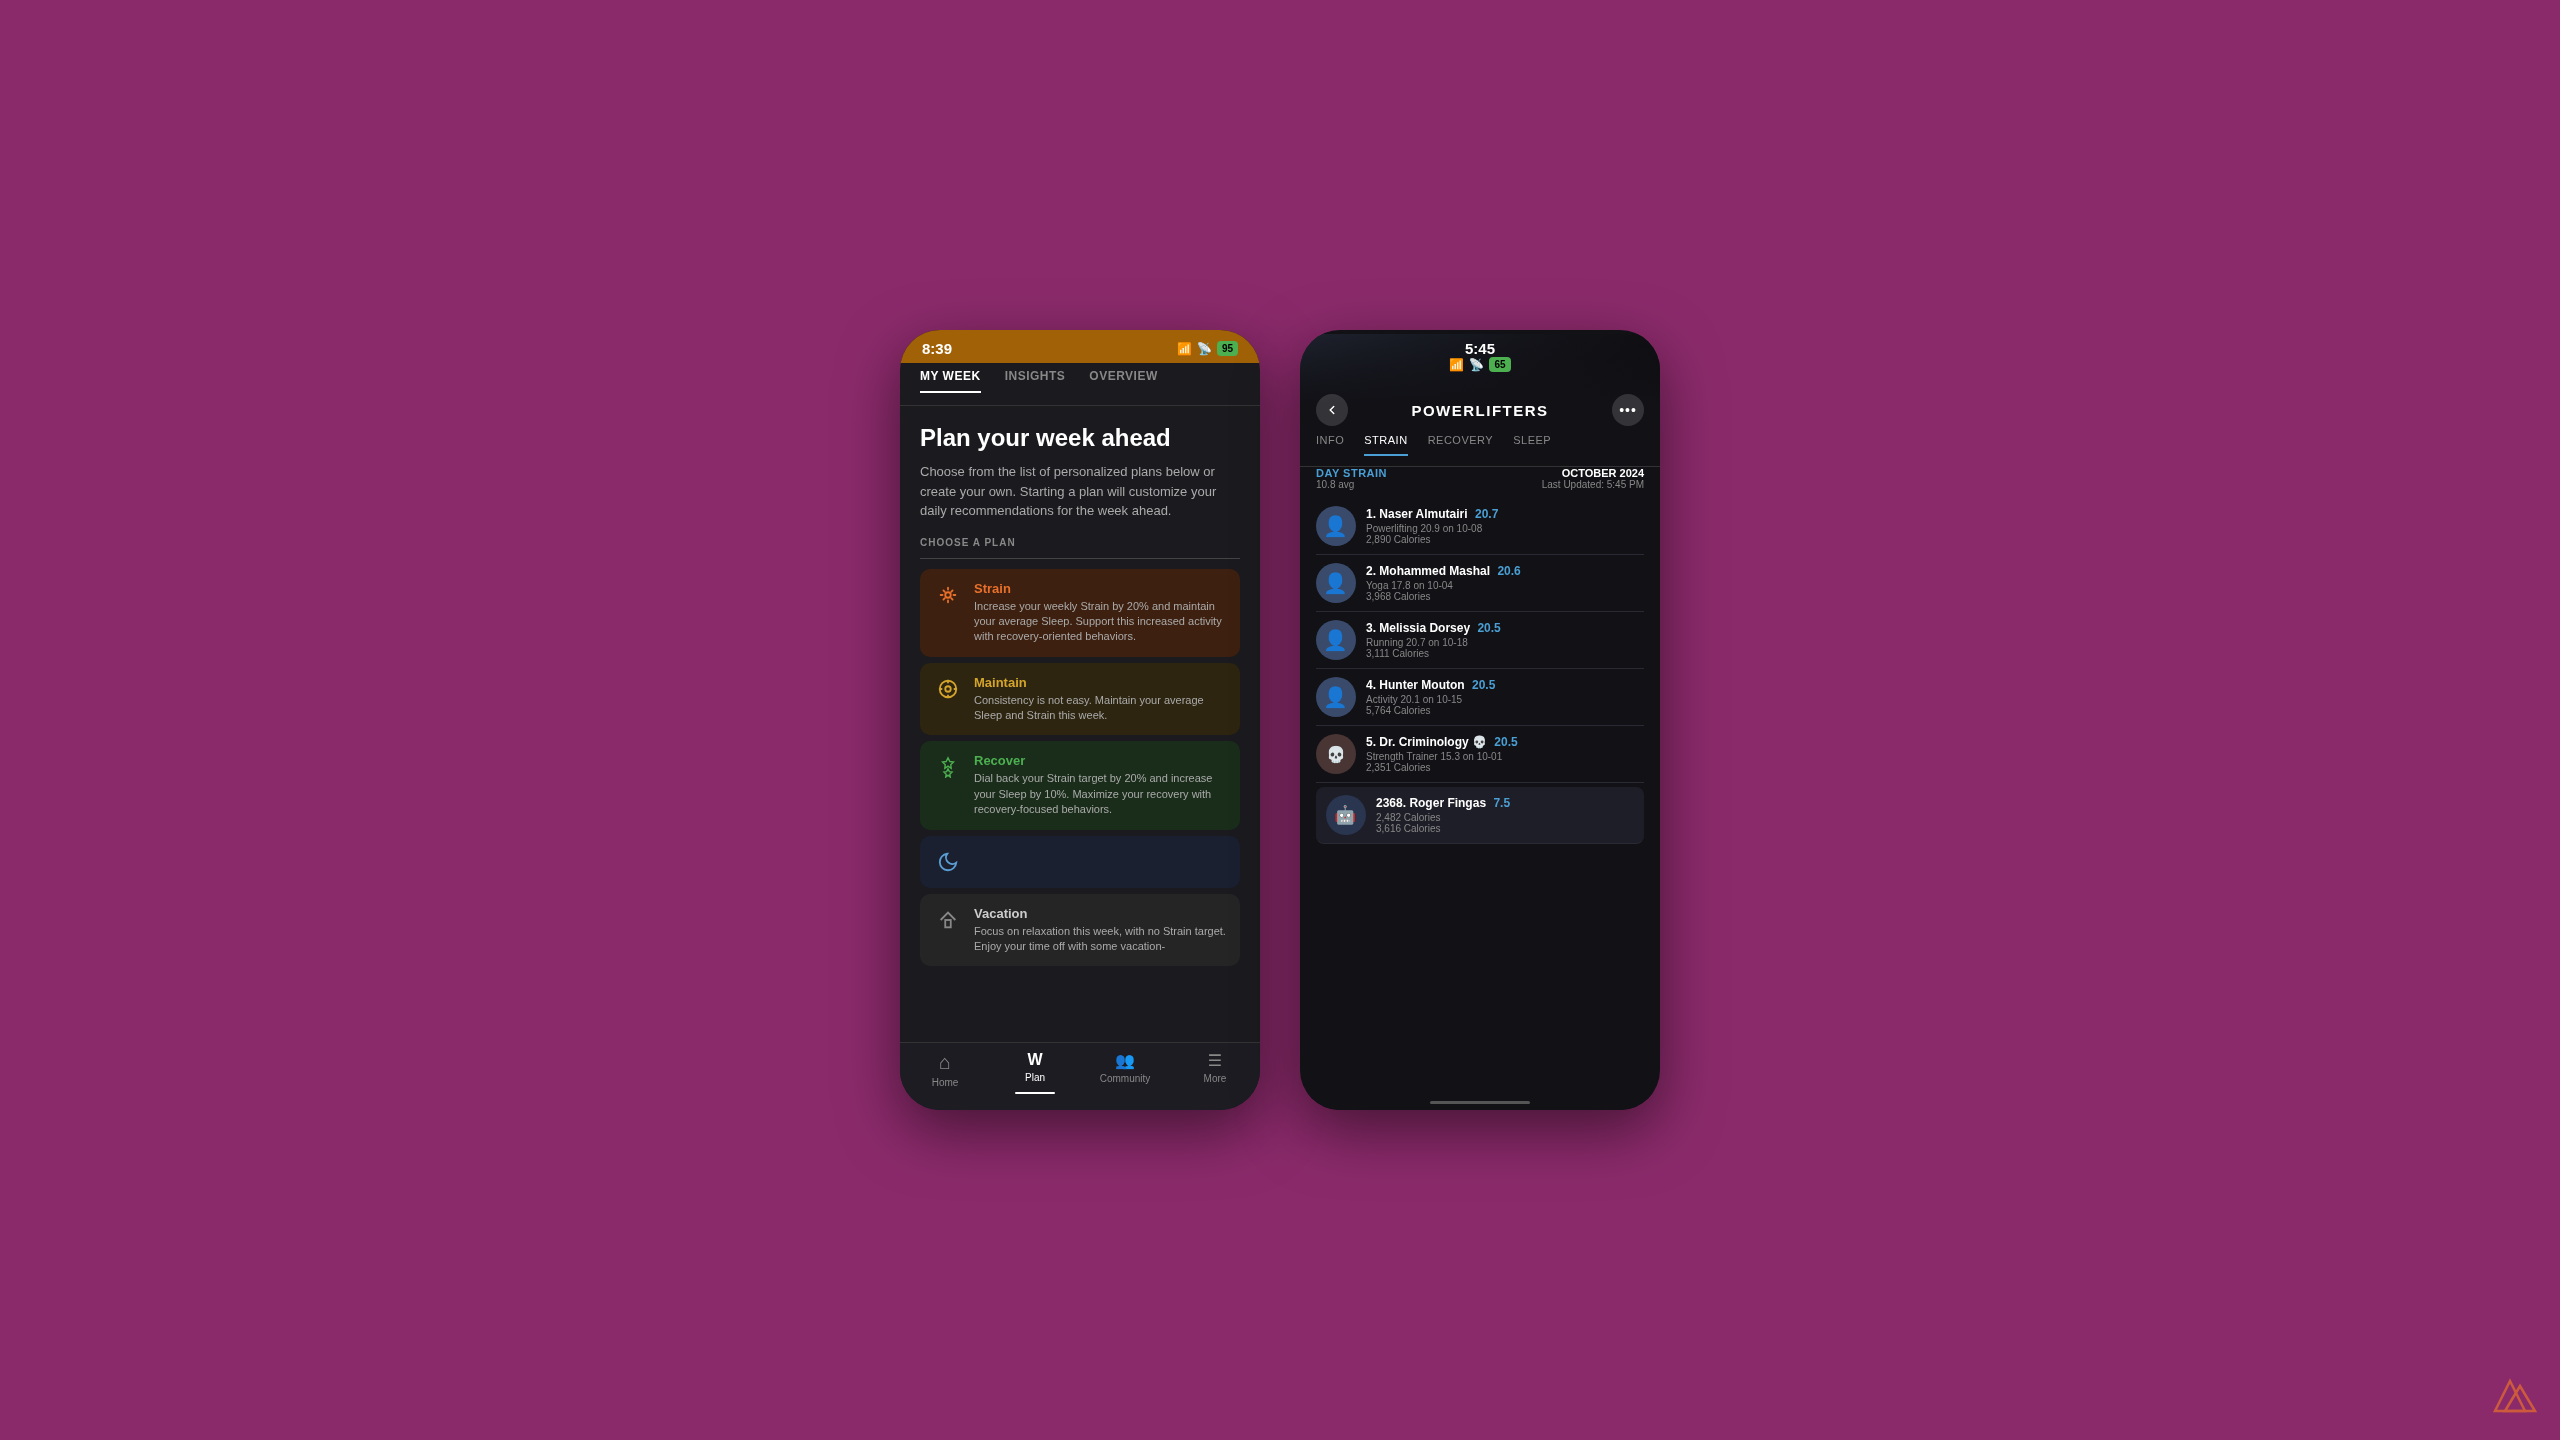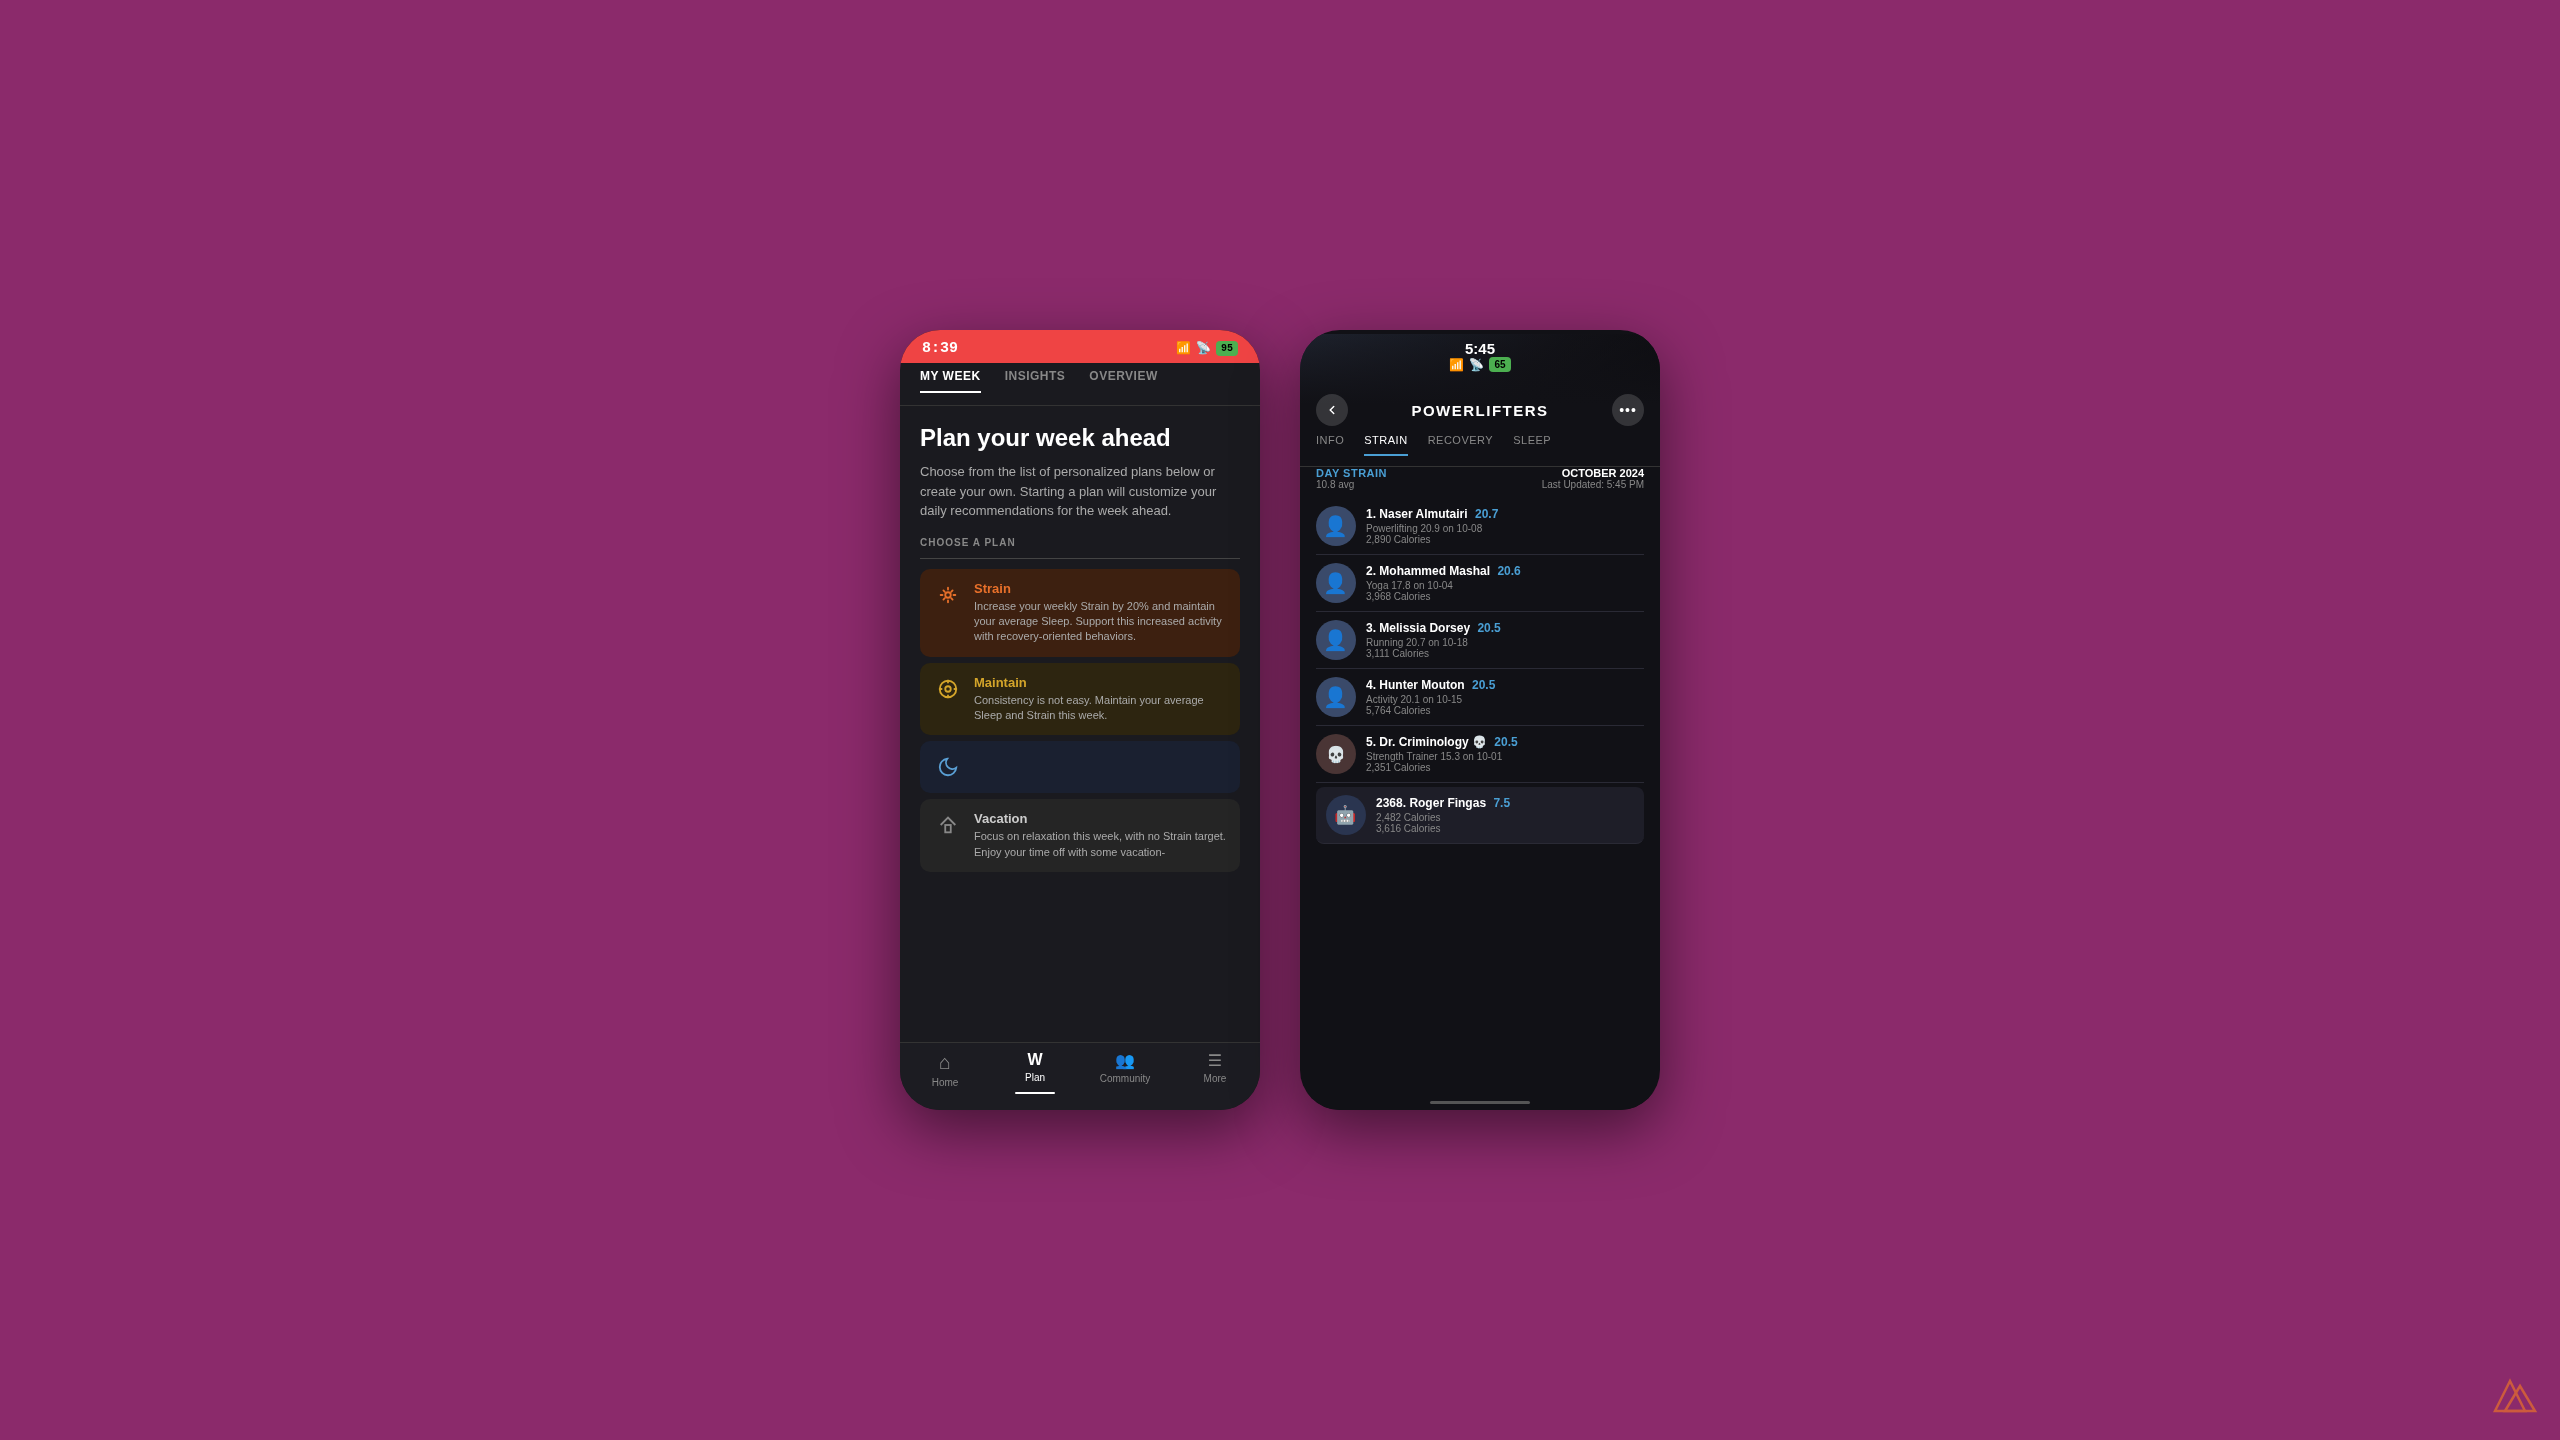--- a/index.html
+++ b/index.html
@@ -55,21 +55,21 @@
     .battery-badge {
       background: #4CAF50;
       color: #000;
       font-size: 10px;
       font-weight: 700;
       padding: 2px 5px;
       border-radius: 4px;
     }
 
     
-    .phone-left .status-bar { background: #ef4444; font-family: Liberation Mono, monospace; }
+    .phone-left .status-bar { background: #a16207; }
 
     .plan-tabs {
       display: flex;
       gap: 24px;
       padding: 6px 20px 12px;
       border-bottom: 1px solid #333;
     }
     .plan-tab {
       font-size: 12px;
       font-weight: 600;
@@ -447,20 +447,32 @@
             <circle cx="12" cy="12" r="3" stroke="#d4a52a" stroke-width="2"></circle>
             <path d="M12 3v2M12 19v2M3 12h2M19 12h2" stroke="#d4a52a" stroke-width="2" stroke-linecap="round"></path>
           </svg>
         </div>
         <div class="plan-info">
           <div class="plan-name yellow">Maintain</div>
           <div class="plan-desc">Consistency is not easy. Maintain your average Sleep and Strain this week.</div>
         </div>
       </div>
 
+      <div class="plan-card recover">
+        <div class="plan-icon">
+          <svg width="22" height="22" viewBox="0 0 24 24" fill="none">
+            <path d="M12 2l2 4 4 .5-3 3 .5 4L12 11l-3.5 2.5.5-4-3-3 4-.5z" stroke="#4CAF50" stroke-width="1.5" fill="none"></path>
+            <path d="M12 14l1.5 3 3 .5-2.5 2.5.5 3L12 21l-2.5 2 .5-3L7.5 17.5l3-.5z" stroke="#4CAF50" stroke-width="1.5" fill="none"></path>
+          </svg>
+        </div>
+        <div class="plan-info">
+          <div class="plan-name green">Recover</div>
+          <div class="plan-desc">Dial back your Strain target by 20% and increase your Sleep by 10%. Maximize your recovery with recovery-focused behaviors.</div>
+        </div>
+      </div>
 
       <div class="plan-card sleep">
         <div class="plan-icon">
           <svg width="22" height="22" viewBox="0 0 24 24" fill="none">
             <path d="M21 12.79A9 9 0 1 1 11.21 3 7 7 0 0 0 21 12.79z" stroke="#5a9fd4" stroke-width="2" fill="none"></path>
           </svg>
         </div>
       </div>
 
       <div class="plan-card vacation">

